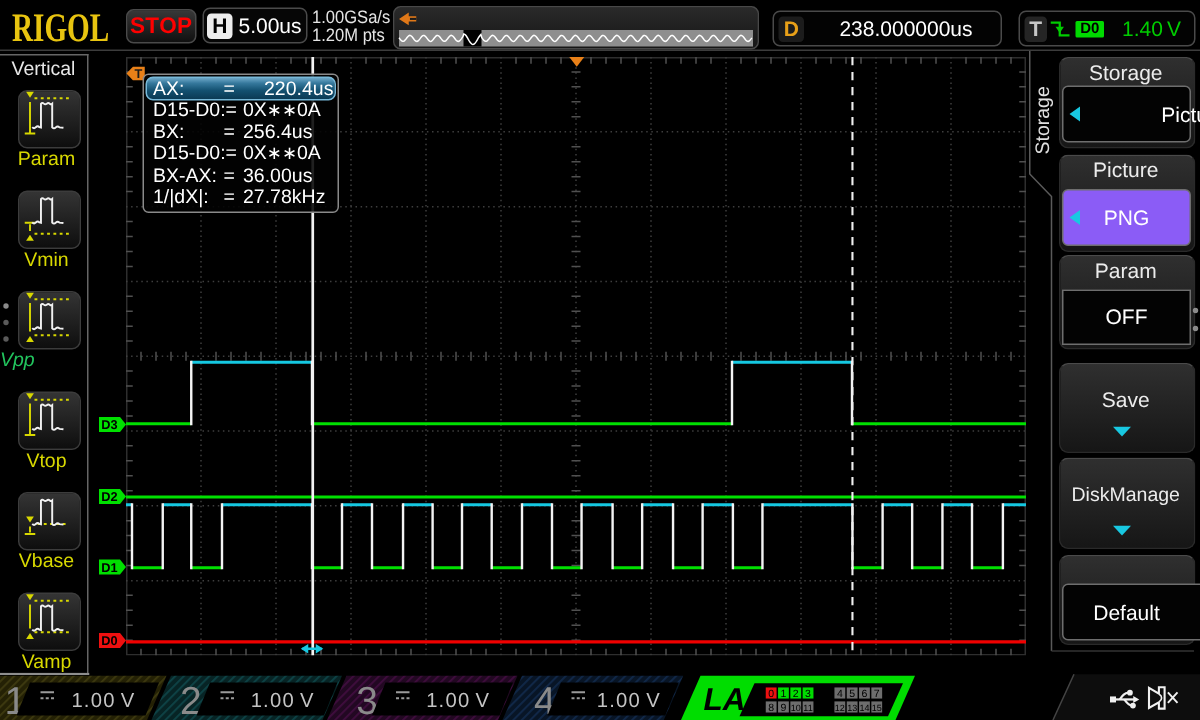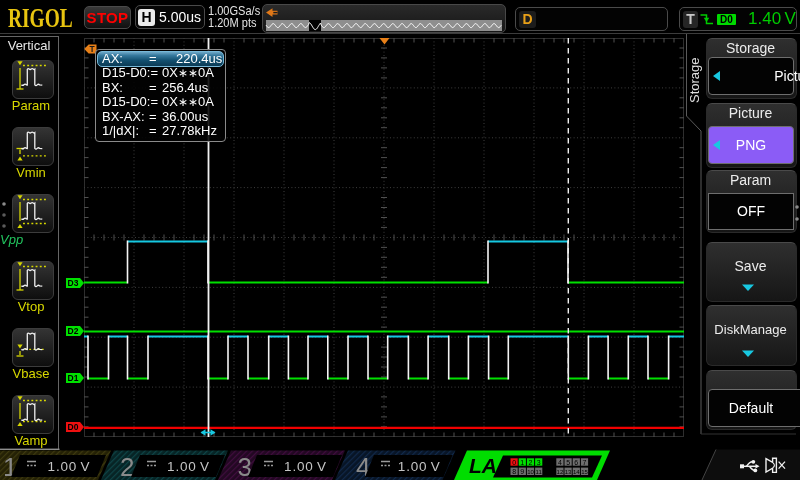--- a/index.html
+++ b/index.html
@@ -27,30 +27,31 @@
       <polygon points="3,7.6 9.5,3.3 9.5,5.8 14.5,5.8 14.5,9.4 9.5,9.4 9.5,11.9" fill="#e07818"></polygon>
         <rect x="10.3" y="6.9" width="4.2" height="1.4" fill="#1d1d1d"></rect>
       <rect x="3" y="15" width="236" height="11" fill="#8e8e8e"></rect>
       <rect x="46" y="15" width="12" height="11" fill="#000"></rect>
       <path d="M3.0 20.12 L3.6 20.93 L4.2 21.69 L4.8 22.27 L5.4 22.57 L6.0 22.54 L6.6 22.20 L7.2 21.58 L7.8 20.81 L8.4 20.00 L9.0 19.29 L9.6 18.80 L10.2 18.60 L10.8 18.74 L11.4 19.18 L12.0 19.86 L12.6 20.66 L13.2 21.45 L13.8 22.10 L14.4 22.50 L15.0 22.59 L15.6 22.35 L16.2 21.81 L16.8 21.08 L17.4 20.27 L18.0 19.51 L18.6 18.93 L19.2 18.63 L19.8 18.66 L20.4 19.00 L21.0 19.62 L21.6 20.39 L22.2 21.20 L22.8 21.91 L23.4 22.40 L24.0 22.60 L24.6 22.46 L25.2 22.02 L25.8 21.34 L26.4 20.54 L27.0 19.75 L27.6 19.10 L28.2 18.70 L28.8 18.61 L29.4 18.85 L30.0 19.39 L30.6 20.12 L31.2 20.93 L31.8 21.69 L32.4 22.27 L33.0 22.57 L33.6 22.54 L34.2 22.20 L34.8 21.58 L35.4 20.81 L36.0 20.00 L36.6 19.29 L37.2 18.80 L37.8 18.60 L38.4 18.74 L39.0 19.18 L39.6 19.86 L40.2 20.66 L40.8 21.45 L41.4 22.10 L42.0 22.50 L42.6 22.59 L43.2 22.35 L43.8 21.81 L44.4 21.08 L45.0 20.27 L45.6 19.51 L46.2 17.62 L46.8 17.87 L47.4 18.42 L48.0 19.20 L48.6 20.15 L49.2 21.19 L49.8 22.21 L50.4 23.14 L51.0 23.89 L51.6 24.39 L52.2 24.60 L52.8 24.49 L53.4 24.09 L54.0 23.42 L54.6 22.54 L55.2 21.54 L55.8 20.49 L56.4 19.50 L57.0 18.66 L57.6 18.03 L58.2 20.12 L58.8 20.93 L59.4 21.69 L60.0 22.27 L60.6 22.57 L61.2 22.54 L61.8 22.20 L62.4 21.58 L63.0 20.81 L63.6 20.00 L64.2 19.29 L64.8 18.80 L65.4 18.60 L66.0 18.74 L66.6 19.18 L67.2 19.86 L67.8 20.66 L68.4 21.45 L69.0 22.10 L69.6 22.50 L70.2 22.59 L70.8 22.35 L71.4 21.81 L72.0 21.08 L72.6 20.27 L73.2 19.51 L73.8 18.93 L74.4 18.63 L75.0 18.66 L75.6 19.00 L76.2 19.62 L76.8 20.39 L77.4 21.20 L78.0 21.91 L78.6 22.40 L79.2 22.60 L79.8 22.46 L80.4 22.02 L81.0 21.34 L81.6 20.54 L82.2 19.75 L82.8 19.10 L83.4 18.70 L84.0 18.61 L84.6 18.85 L85.2 19.39 L85.8 20.12 L86.4 20.93 L87.0 21.69 L87.6 22.27 L88.2 22.57 L88.8 22.54 L89.4 22.20 L90.0 21.58 L90.6 20.81 L91.2 20.00 L91.8 19.29 L92.4 18.80 L93.0 18.60 L93.6 18.74 L94.2 19.18 L94.8 19.86 L95.4 20.66 L96.0 21.45 L96.6 22.10 L97.2 22.50 L97.8 22.59 L98.4 22.35 L99.0 21.81 L99.6 21.08 L100.2 20.27 L100.8 19.51 L101.4 18.93 L102.0 18.63 L102.6 18.66 L103.2 19.00 L103.8 19.62 L104.4 20.39 L105.0 21.20 L105.6 21.91 L106.2 22.40 L106.8 22.60 L107.4 22.46 L108.0 22.02 L108.6 21.34 L109.2 20.54 L109.8 19.75 L110.4 19.10 L111.0 18.70 L111.6 18.61 L112.2 18.85 L112.8 19.39 L113.4 20.12 L114.0 20.93 L114.6 21.69 L115.2 22.27 L115.8 22.57 L116.4 22.54 L117.0 22.20 L117.6 21.58 L118.2 20.81 L118.8 20.00 L119.4 19.29 L120.0 18.80 L120.6 18.60 L121.2 18.74 L121.8 19.18 L122.4 19.86 L123.0 20.66 L123.6 21.45 L124.2 22.10 L124.8 22.50 L125.4 22.59 L126.0 22.35 L126.6 21.81 L127.2 21.08 L127.8 20.27 L128.4 19.51 L129.0 18.93 L129.6 18.63 L130.2 18.66 L130.8 19.00 L131.4 19.62 L132.0 20.39 L132.6 21.20 L133.2 21.91 L133.8 22.40 L134.4 22.60 L135.0 22.46 L135.6 22.02 L136.2 21.34 L136.8 20.54 L137.4 19.75 L138.0 19.10 L138.6 18.70 L139.2 18.61 L139.8 18.85 L140.4 19.39 L141.0 20.12 L141.6 20.93 L142.2 21.69 L142.8 22.27 L143.4 22.57 L144.0 22.54 L144.6 22.20 L145.2 21.58 L145.8 20.81 L146.4 20.00 L147.0 19.29 L147.6 18.80 L148.2 18.60 L148.8 18.74 L149.4 19.18 L150.0 19.86 L150.6 20.66 L151.2 21.45 L151.8 22.10 L152.4 22.50 L153.0 22.59 L153.6 22.35 L154.2 21.81 L154.8 21.08 L155.4 20.27 L156.0 19.51 L156.6 18.93 L157.2 18.63 L157.8 18.66 L158.4 19.00 L159.0 19.62 L159.6 20.39 L160.2 21.20 L160.8 21.91 L161.4 22.40 L162.0 22.60 L162.6 22.46 L163.2 22.02 L163.8 21.34 L164.4 20.54 L165.0 19.75 L165.6 19.10 L166.2 18.70 L166.8 18.61 L167.4 18.85 L168.0 19.39 L168.6 20.12 L169.2 20.93 L169.8 21.69 L170.4 22.27 L171.0 22.57 L171.6 22.54 L172.2 22.20 L172.8 21.58 L173.4 20.81 L174.0 20.00 L174.6 19.29 L175.2 18.80 L175.8 18.60 L176.4 18.74 L177.0 19.18 L177.6 19.86 L178.2 20.66 L178.8 21.45 L179.4 22.10 L180.0 22.50 L180.6 22.59 L181.2 22.35 L181.8 21.81 L182.4 21.08 L183.0 20.27 L183.6 19.51 L184.2 18.93 L184.8 18.63 L185.4 18.66 L186.0 19.00 L186.6 19.62 L187.2 20.39 L187.8 21.20 L188.4 21.91 L189.0 22.40 L189.6 22.60 L190.2 22.46 L190.8 22.02 L191.4 21.34 L192.0 20.54 L192.6 19.75 L193.2 19.10 L193.8 18.70 L194.4 18.61 L195.0 18.85 L195.6 19.39 L196.2 20.12 L196.8 20.93 L197.4 21.69 L198.0 22.27 L198.6 22.57 L199.2 22.54 L199.8 22.20 L200.4 21.58 L201.0 20.81 L201.6 20.00 L202.2 19.29 L202.8 18.80 L203.4 18.60 L204.0 18.74 L204.6 19.18 L205.2 19.86 L205.8 20.66 L206.4 21.45 L207.0 22.10 L207.6 22.50 L208.2 22.59 L208.8 22.35 L209.4 21.81 L210.0 21.08 L210.6 20.27 L211.2 19.51 L211.8 18.93 L212.4 18.63 L213.0 18.66 L213.6 19.00 L214.2 19.62 L214.8 20.39 L215.4 21.20 L216.0 21.91 L216.6 22.40 L217.2 22.60 L217.8 22.46 L218.4 22.02 L219.0 21.34 L219.6 20.54 L220.2 19.75 L220.8 19.10 L221.4 18.70 L222.0 18.61 L222.6 18.85 L223.2 19.39 L223.8 20.12 L224.4 20.93 L225.0 21.69 L225.6 22.27 L226.2 22.57 L226.8 22.54 L227.4 22.20 L228.0 21.58 L228.6 20.81 L229.2 20.00 L229.8 19.29 L230.4 18.80 L231.0 18.60 L231.6 18.74 L232.2 19.18 L232.8 19.86 L233.4 20.66 L234.0 21.45 L234.6 22.10 L235.2 22.50 L235.8 22.59 L236.4 22.35 L237.0 21.81 L237.6 21.08 L238.2 20.27" stroke="#fff" stroke-width="1.0" fill="none"></path>
     </svg>
   </div>
 
   <div class="abs" style="left:515px;top:7px;width:151px;height:22px;border-radius:5px;background:#030303;border:1px solid #4a4a4a;">
     <div class="abs" style="left:3px;top:2.5px;width:17px;height:17px;border-radius:3px;background:#1c1c1c;color:#e8a018;font-weight:bold;font-size:14px;text-align:center;line-height:17px;">D</div>
+    <div class="abs" style="left:28px;top:0;width:120px;height:22px;color:#fff;font-size:14px;text-align:center;line-height:22px;">238.000000us</div>
   </div>
 
   <div class="abs" style="left:679px;top:7px;width:116px;height:22px;border-radius:5px;background:#030303;border:1px solid #4a4a4a;">
     <div class="abs" style="left:3px;top:2.5px;width:15px;height:17px;border-radius:3px;background:#252525;color:#c8c8c8;font-weight:bold;font-size:14px;text-align:center;line-height:17px;">T</div>
     <svg class="abs" style="left:19px;top:4px;" width="16" height="15" viewBox="0 0 16 15">
       <path d="M1.5 3 h6 v8.5 h6.5" stroke="#00cc00" stroke-width="1.5" fill="none"></path>
       <polygon points="7.5,10 4.7,5.8 10.3,5.8" fill="#00cc00"></polygon>
     </svg>
     <div class="abs" style="left:37px;top:6px;width:19px;height:11px;background:#00da00;border-radius:1px;color:#000;font-weight:bold;font-size:10px;text-align:center;line-height:11px;">D0</div>
-    <div class="abs" style="left:68px;top:0;width:48px;height:22px;color:#00cc00;font-size:17px;line-height:22px;">1.40 V</div>
+    <div class="abs" style="left:68px;top:0;width:48px;height:22px;color:#00cc00;font-size:14px;line-height:22px;">1.40 V</div>
   </div>
 
   <div class="abs" style="left:0;top:36px;width:59px;height:1px;background:#666;"></div>
   <div class="abs" style="left:58px;top:36px;width:1px;height:413px;background:#666;"></div>
   <div class="abs" style="left:0;top:38px;width:58px;text-align:center;color:#e8e8e8;font-size:13px;">Vertical</div>
   <div class="abs" style="left:12px;top:59.5px;width:40px;height:37px;border-radius:6px;background:linear-gradient(180deg,#343434,#0e0e0e);border:1px solid #3c3c3c;"></div>
 <svg class="abs" style="left:12px;top:59.5px;" width="40" height="37" viewBox="0 0 40 37">
       <path d="M11 5.5 H34" stroke="#d8d800" fill="none" stroke-width="1.3" stroke-dasharray="1.9 2.3"></path>
       <path d="M8 8 V29" stroke="#d8d800" fill="none" stroke-width="1.3"></path>
       <polygon points="8,5.2 5.4,1.2000000000000002 10.6,1.2000000000000002" fill="#d8d800"></polygon>

